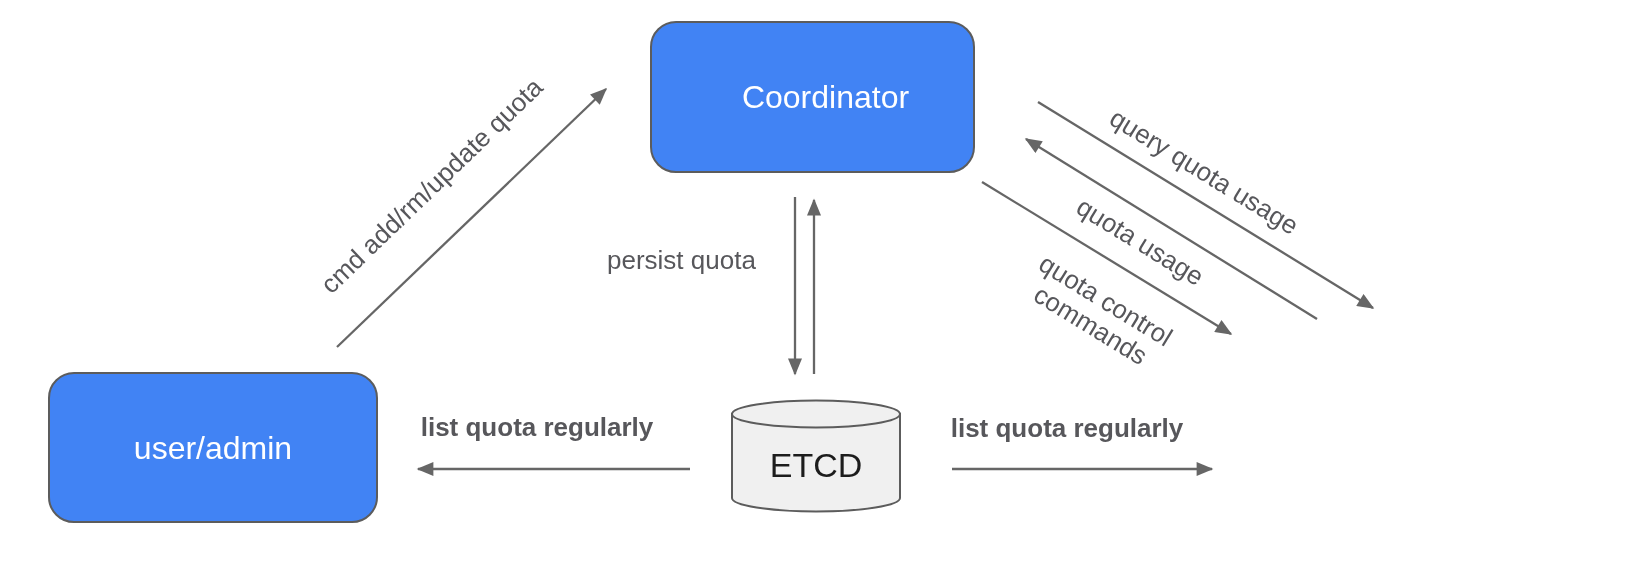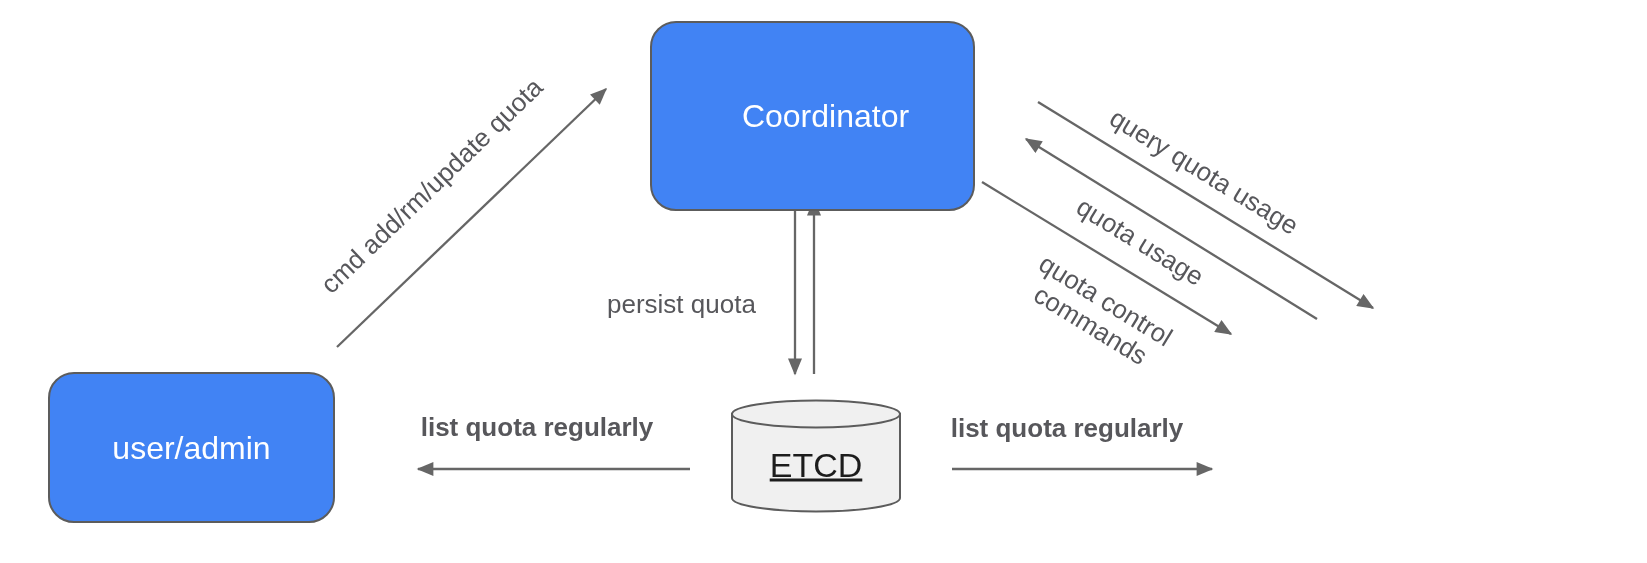--- a/index.html
+++ b/index.html
@@ -40,47 +40,46 @@
     box-sizing: border-box;
     color: var(--node-text, #ffffff);
     display: flex;
     flex-direction: column;
     align-items: center;
     justify-content: center;
     text-align: center;
     font-size: 32px;
     line-height: 38px;
   }
-  #node-coordinator { left: 650px; top: 21px;  width: 325px; height: 190px; padding-left: 26px; }
-  #node-user        { left: 48px;  top: 372px; width: 287px; height: 151px; }
+  #node-coordinator { left: 650px; top: 21px;  width: 325px; height: 152px; padding-left: 26px; }
+  #node-user        { left: 48px;  top: 372px; width: 330px; height: 151px; }
   #node-worker      { left: 1260px;top: 382px; width: 325px; height: 150px; }
   .etcd-label {
     position: absolute;
     left: 816px; top: 465px;
     transform: translate(-50%, -50%);
     font-size: 34px;
     color: var(--etcd-text, #1c1c1c);
     white-space: nowrap;
-    text-decoration: underline;
   }
   .edge-label {
     position: absolute;
     color: var(--label-color, #57575b);
     font-size: 26px;
     line-height: 29px;
     white-space: nowrap;
   }
   .edge-label .line { display: block; }
   .edge-label--center {
     transform: translate(-50%, -50%);
     text-align: center;
     font-weight: bold;
   }
   #label-cmd           { left: 432px;  top: 186px; transform: translate(-50%,-50%) rotate(-44deg); }
-  #label-persist       { left: 607px;  top: 246px; text-align: right; margin-top: 44px; }
+  #label-persist       { left: 607px;  top: 246px; text-align: right; }
   #label-list-up       { left: 848px;  top: 246px; text-align: left; }
   #label-query         { left: 1204px; top: 172px; transform: translate(-50%,-50%) rotate(31.5deg); }
   #label-quota-usage   { left: 1140px; top: 242px; transform: translate(-50%,-50%) rotate(31.5deg); }
   #label-quota-control { left: 1098px; top: 313px; transform: translate(-50%,-50%) rotate(31.5deg); text-align: center; }
   #label-list-left     { left: 537px;  top: 427px; }
   #label-list-right    { left: 1067px; top: 428px; }
 </style>
 </head>
 <body>
 

